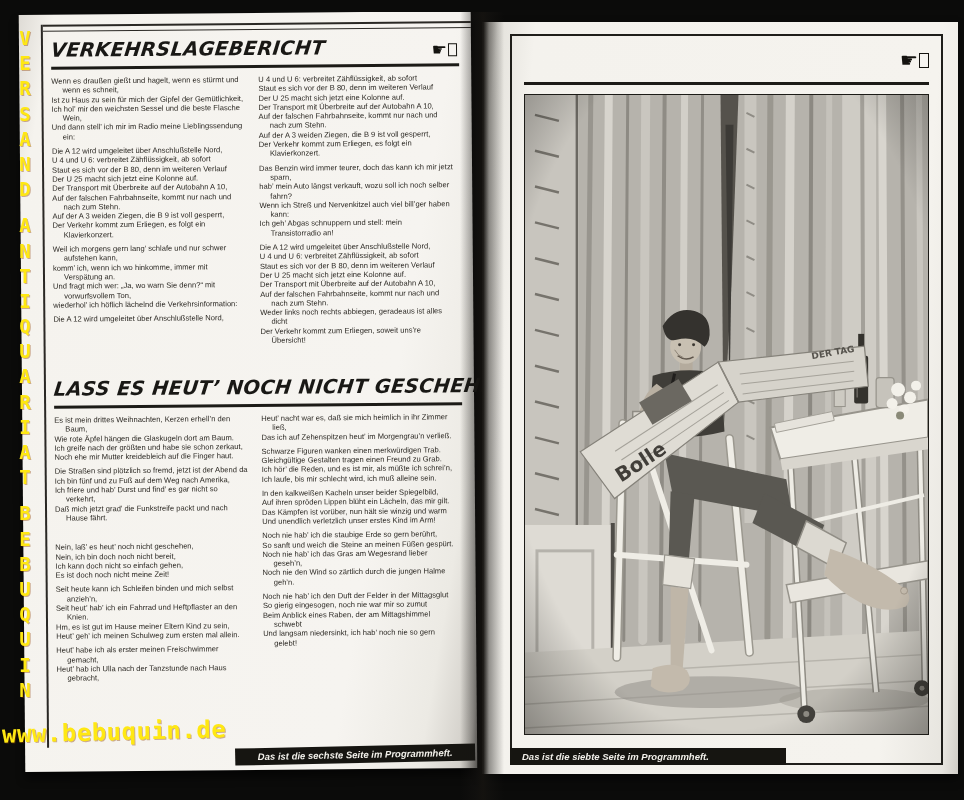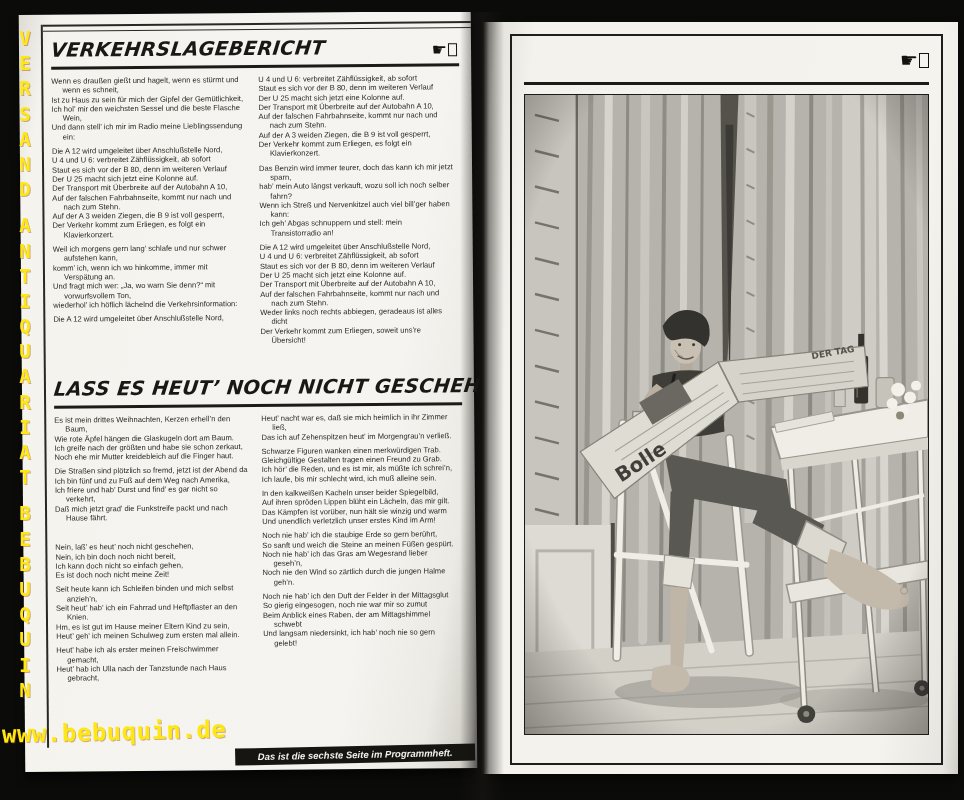--- a/index.html
+++ b/index.html
@@ -379,20 +379,21 @@
             <circle cx="155" cy="251" r="1.5" fill="#3c3832"></circle>
             <circle cx="169" cy="251" r="1.5" fill="#3c3832"></circle>
             <path d="M153,262 q8,6 16,1" stroke="#5d544a" stroke-width="1.5" fill="none"></path>
             <path d="M150,256 q3,6 9,8" stroke="#8d8476" stroke-width="1" fill="none"></path>
           </g>
 
           <rect width="404" height="642" fill="url(#vig)"></rect>
         </svg>
       </div>
 
+      <div class="footer-bar footer-right">Das ist die siebte Seite im Programmheft.</div>
     </div>
   </div>
 
   <div class="wm-vert">
       <span>V</span>
       <span>E</span>
       <span>R</span>
       <span>S</span>
       <span>A</span>
       <span>N</span>

